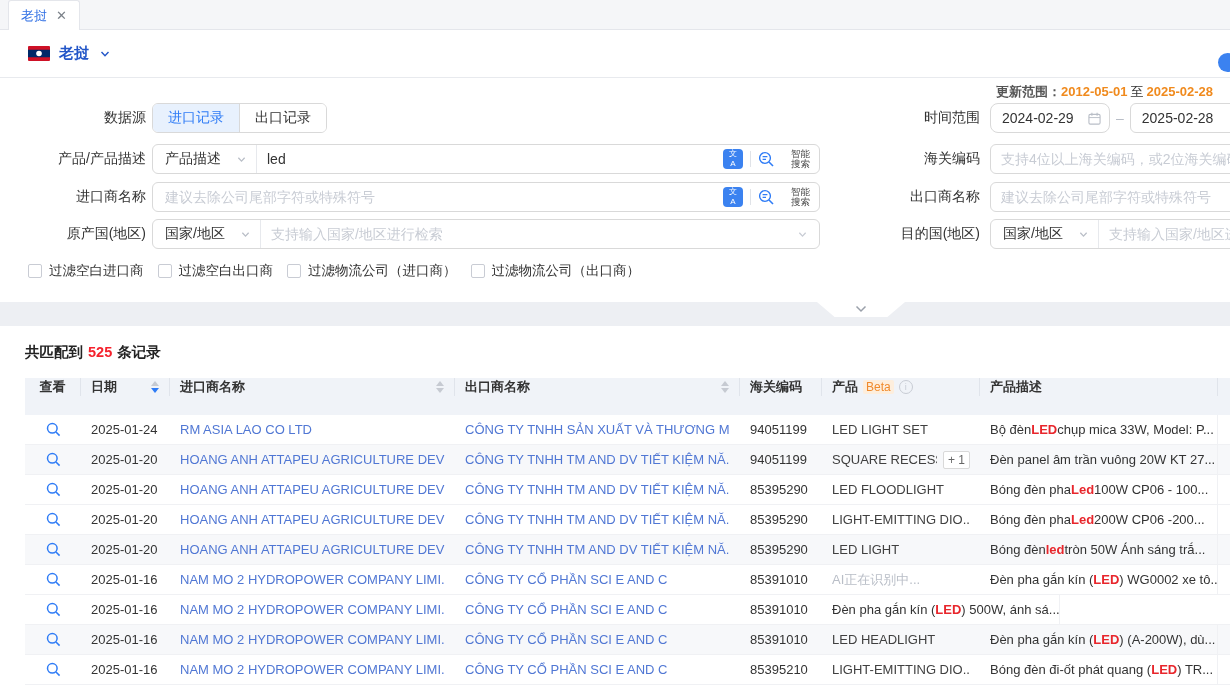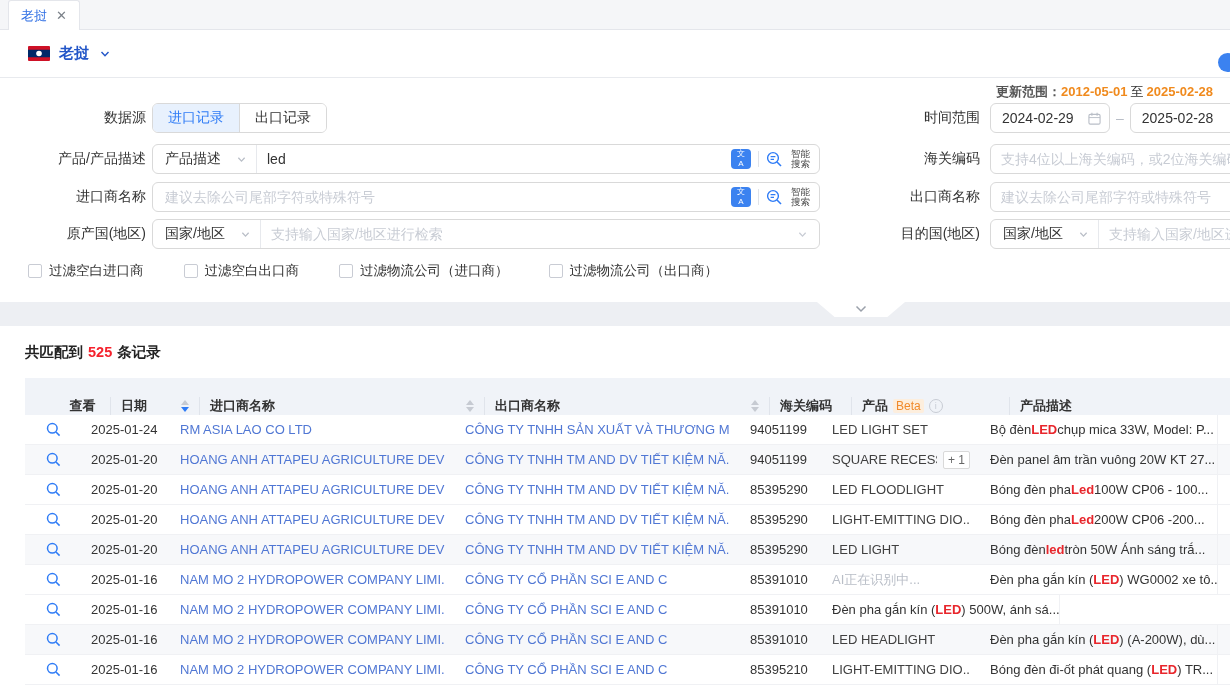--- a/index.html
+++ b/index.html
@@ -38,46 +38,46 @@
 
   .igroup { border:1px solid #d9d9d9; border-radius:6px; height:30px; display:flex; align-items:center; width:100%; background:#fff; overflow:hidden; }
   .sel { display:flex; align-items:center; gap:16px; padding:0 10px 0 12px; flex-shrink:0; color:#333; font-size:14px; }
   .vdiv { width:1px; height:28px; background:#e7e9ed; flex-shrink:0; }
   .vdiv2 { width:1px; height:16px; background:#e0e3e8; flex-shrink:0; margin:0 7px; }
   .igroup input, .ibox input { border:none; outline:none; background:transparent; flex:1 1 auto; min-width:0; font:inherit; font-size:14px; color:#333; padding:0 10px; height:28px; }
   .igroup input::placeholder, .ibox input::placeholder { color:#c8ccd4; }
   .chev { width:9px; height:9px; flex-shrink:0; }
   .trail-chev { margin-right:12px; margin-left:6px; }
 
-  .smartwrap { display:flex; align-items:center; gap:8px; padding-right:9px; flex-shrink:0; cursor:pointer; }
+  .smartwrap { display:flex; align-items:center; gap:16px; padding-right:9px; flex-shrink:0; cursor:pointer; }
   .smarttext { font-size:9.5px; line-height:10px; color:#444; }
   .transbtn { width:20px; height:20px; border-radius:4px; background:#3b82f0; color:#fff; font-size:8px; line-height:10px; display:flex; flex-direction:column; align-items:center; justify-content:center; flex-shrink:0; cursor:pointer; }
 
   .ibox { border:1px solid #d9d9d9; border-radius:6px; height:30px; display:flex; align-items:center; width:100%; background:#fff; }
   .datebox { border:1px solid #d9d9d9; border-radius:6px; height:30px; display:flex; align-items:center; background:#fff; flex-shrink:0; }
   .datebox .dval { padding:0 8px 0 11px; font-size:14px; color:#333; flex:1; }
   .datebox svg { margin-right:8px; flex-shrink:0; }
   .datesep { color:#b9bec7; margin:0 6px; flex-shrink:0; }
 
-  .cbrow { position:absolute; top:184px; left:28px; display:flex; align-items:center; gap:40px; }
+  .cbrow { position:absolute; top:184px; left:28px; display:flex; align-items:center; gap:14px; }
   .cbitem { display:flex; align-items:center; gap:7px; font-size:13.5px; color:#333; white-space:nowrap; }
   .cbbox { width:14px; height:14px; border:1px solid #c9ccd4; border-radius:2px; background:#fff; cursor:pointer; flex-shrink:0; }
 
   
   .band { position:relative; height:24px; background:#edeff3; }
   .notch { position:absolute; left:817px; top:0; width:88px; height:15px; background:#fff; clip-path:polygon(0 0,100% 0,80% 100%,20% 100%); display:flex; align-items:center; justify-content:center; cursor:pointer; }
   .notch svg { margin-top:-2px; }
 
   
   .results { background:#fff; height:360px; position:relative; }
   .rtitle { position:absolute; top:17px; left:25px; font-size:14.5px; font-weight:bold; color:#222; }
   .rtitle .cnt { color:#f5222d; padding:0 5px; }
 
   .tbl { position:absolute; top:52px; left:25px; width:1205px; font-size:13px; }
-  .thead { display:flex; height:37px; background:#f0f3f8; align-items:flex-end;padding-left:30px; }
+  .thead { display:flex; height:37px; background:#f0f3f8; align-items:flex-start; }
   .th { display:flex; align-items:center; font-weight:bold; color:#333; padding:0 10px; border-right:1px solid #e0e4eb; overflow:hidden; white-space:nowrap; }
   .th:last-child { border-right:none; }
   .th.center { justify-content:center; }
   .sorter { margin-left:auto; display:flex; flex-direction:column; gap:2px; padding-left:8px; cursor:pointer; }
   .car-up { width:0; height:0; border-left:4px solid transparent; border-right:4px solid transparent; border-bottom:5px solid #c6cad2; }
   .car-dn { width:0; height:0; border-left:4px solid transparent; border-right:4px solid transparent; border-top:5px solid #c6cad2; }
   .car-dn.on { border-top-color:#2f7cf6; }
   .beta { background:#fdeedd; color:#f08a2c; font-size:12px; font-weight:normal; padding:0 3px; border-radius:2px; margin-left:5px; }
   .info-i { width:14px; height:14px; border:1px solid #c8ccd4; border-radius:50%; color:#c8ccd4; font-size:9px; font-weight:normal; display:flex; align-items:center; justify-content:center; margin-left:5px; font-style:normal; }
 
@@ -136,21 +136,21 @@
     <div class="frow" style="top:25px;">
       <div class="flabel">数据源</div>
       <div class="fctl">
         <div class="segmented">
           <div class="seg active">进口记录</div>
           <div class="seg">出口记录</div>
         </div>
       </div>
       <div class="frlabel">时间范围</div>
       <div class="frctl">
-        <div class="datebox" style="width:120px;">
+        <div class="datebox" style="width:120px;border-radius:8px;">
           <span class="dval">2024-02-29</span>
           <svg width="13" height="13" viewBox="0 0 14 14">
               <rect x="1" y="2.5" width="12" height="10.5" rx="1.5" fill="none" stroke="#b9bec7" stroke-width="1.2"></rect>
               <line x1="4.2" y1="0.8" x2="4.2" y2="4" stroke="#b9bec7" stroke-width="1.2"></line>
               <line x1="9.8" y1="0.8" x2="9.8" y2="4" stroke="#b9bec7" stroke-width="1.2"></line>
               <line x1="1" y1="6" x2="13" y2="6" stroke="#b9bec7" stroke-width="1"></line>
             </svg>
         </div>
         <span class="datesep">–</span>
         <div class="datebox" style="width:132px;">

